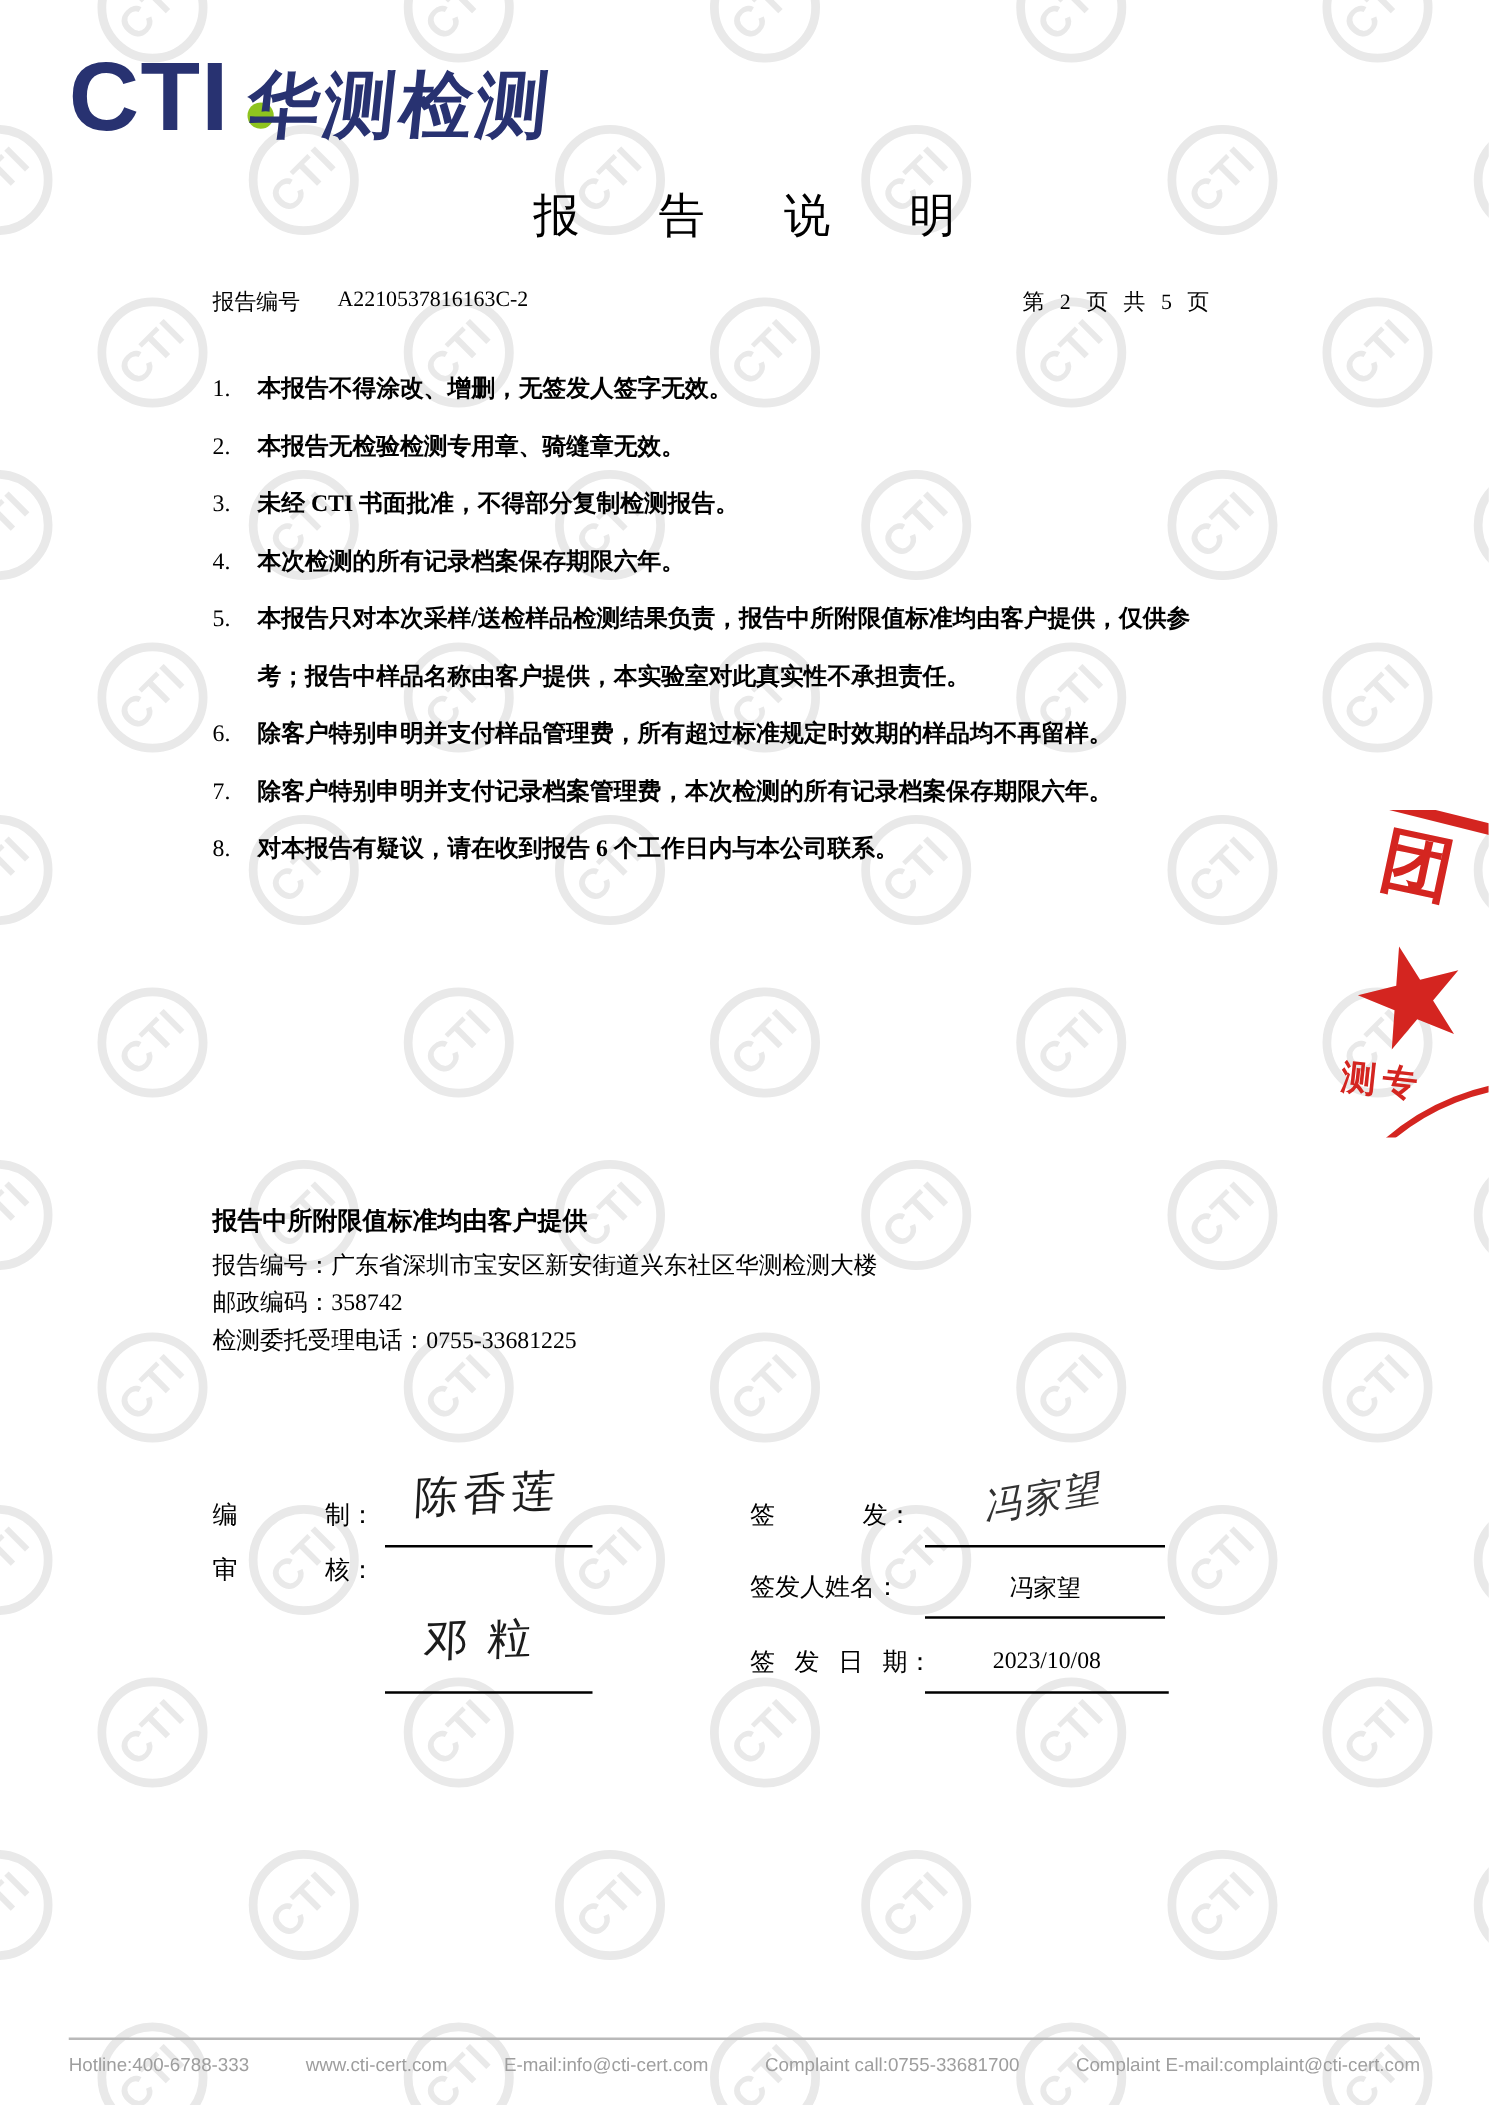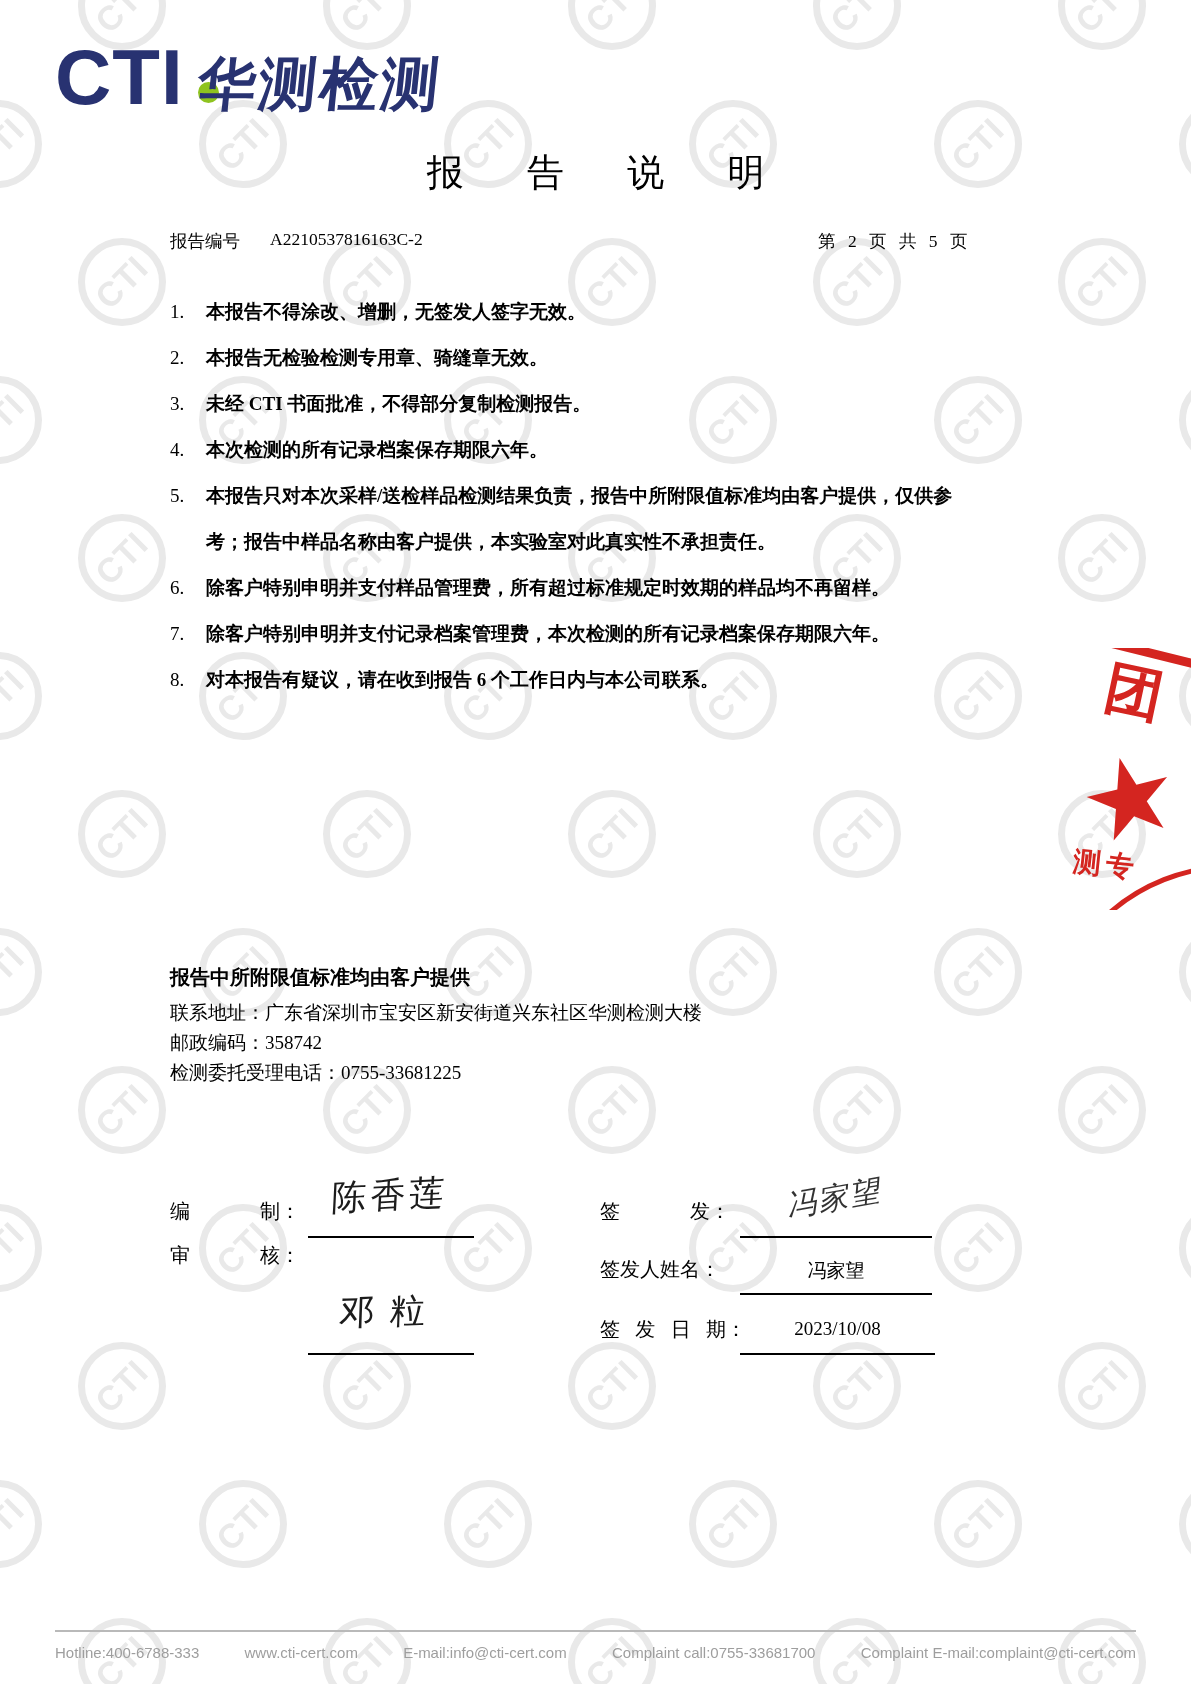--- a/index.html
+++ b/index.html
@@ -356,21 +356,21 @@
         </div>
         <div class="note-row">
           <span class="note-num">8.</span>
           <span class="note-text">对本报告有疑议，请在收到报告 6 个工作日内与本公司联系。</span>
         </div>
       </div>
 
     <div class="company">
       <div class="company-name">报告中所附限值标准均由客户提供</div>
       <div id="company-lines">
-          <div>联系地址：广东省深圳市宝安区新安街道兴东社区华测检测大楼</div>
+          <div>报告编号：广东省深圳市宝安区新安街道兴东社区华测检测大楼</div>
           <div>邮政编码：358742</div>
           <div>检测委托受理电话：0755-33681225</div>
         </div>
     </div>
 
     <span class="sig-label" style="left:170px; top:1198px;">
       <span class="spread2">编制</span><span>：</span>
     </span>
     <span class="sig-hand hand-a" style="left:305px; top:1172px; width:170px;">陈香莲</span>
     <span class="sig-line" style="left:308px; top:1236px; width:166px;"></span>

